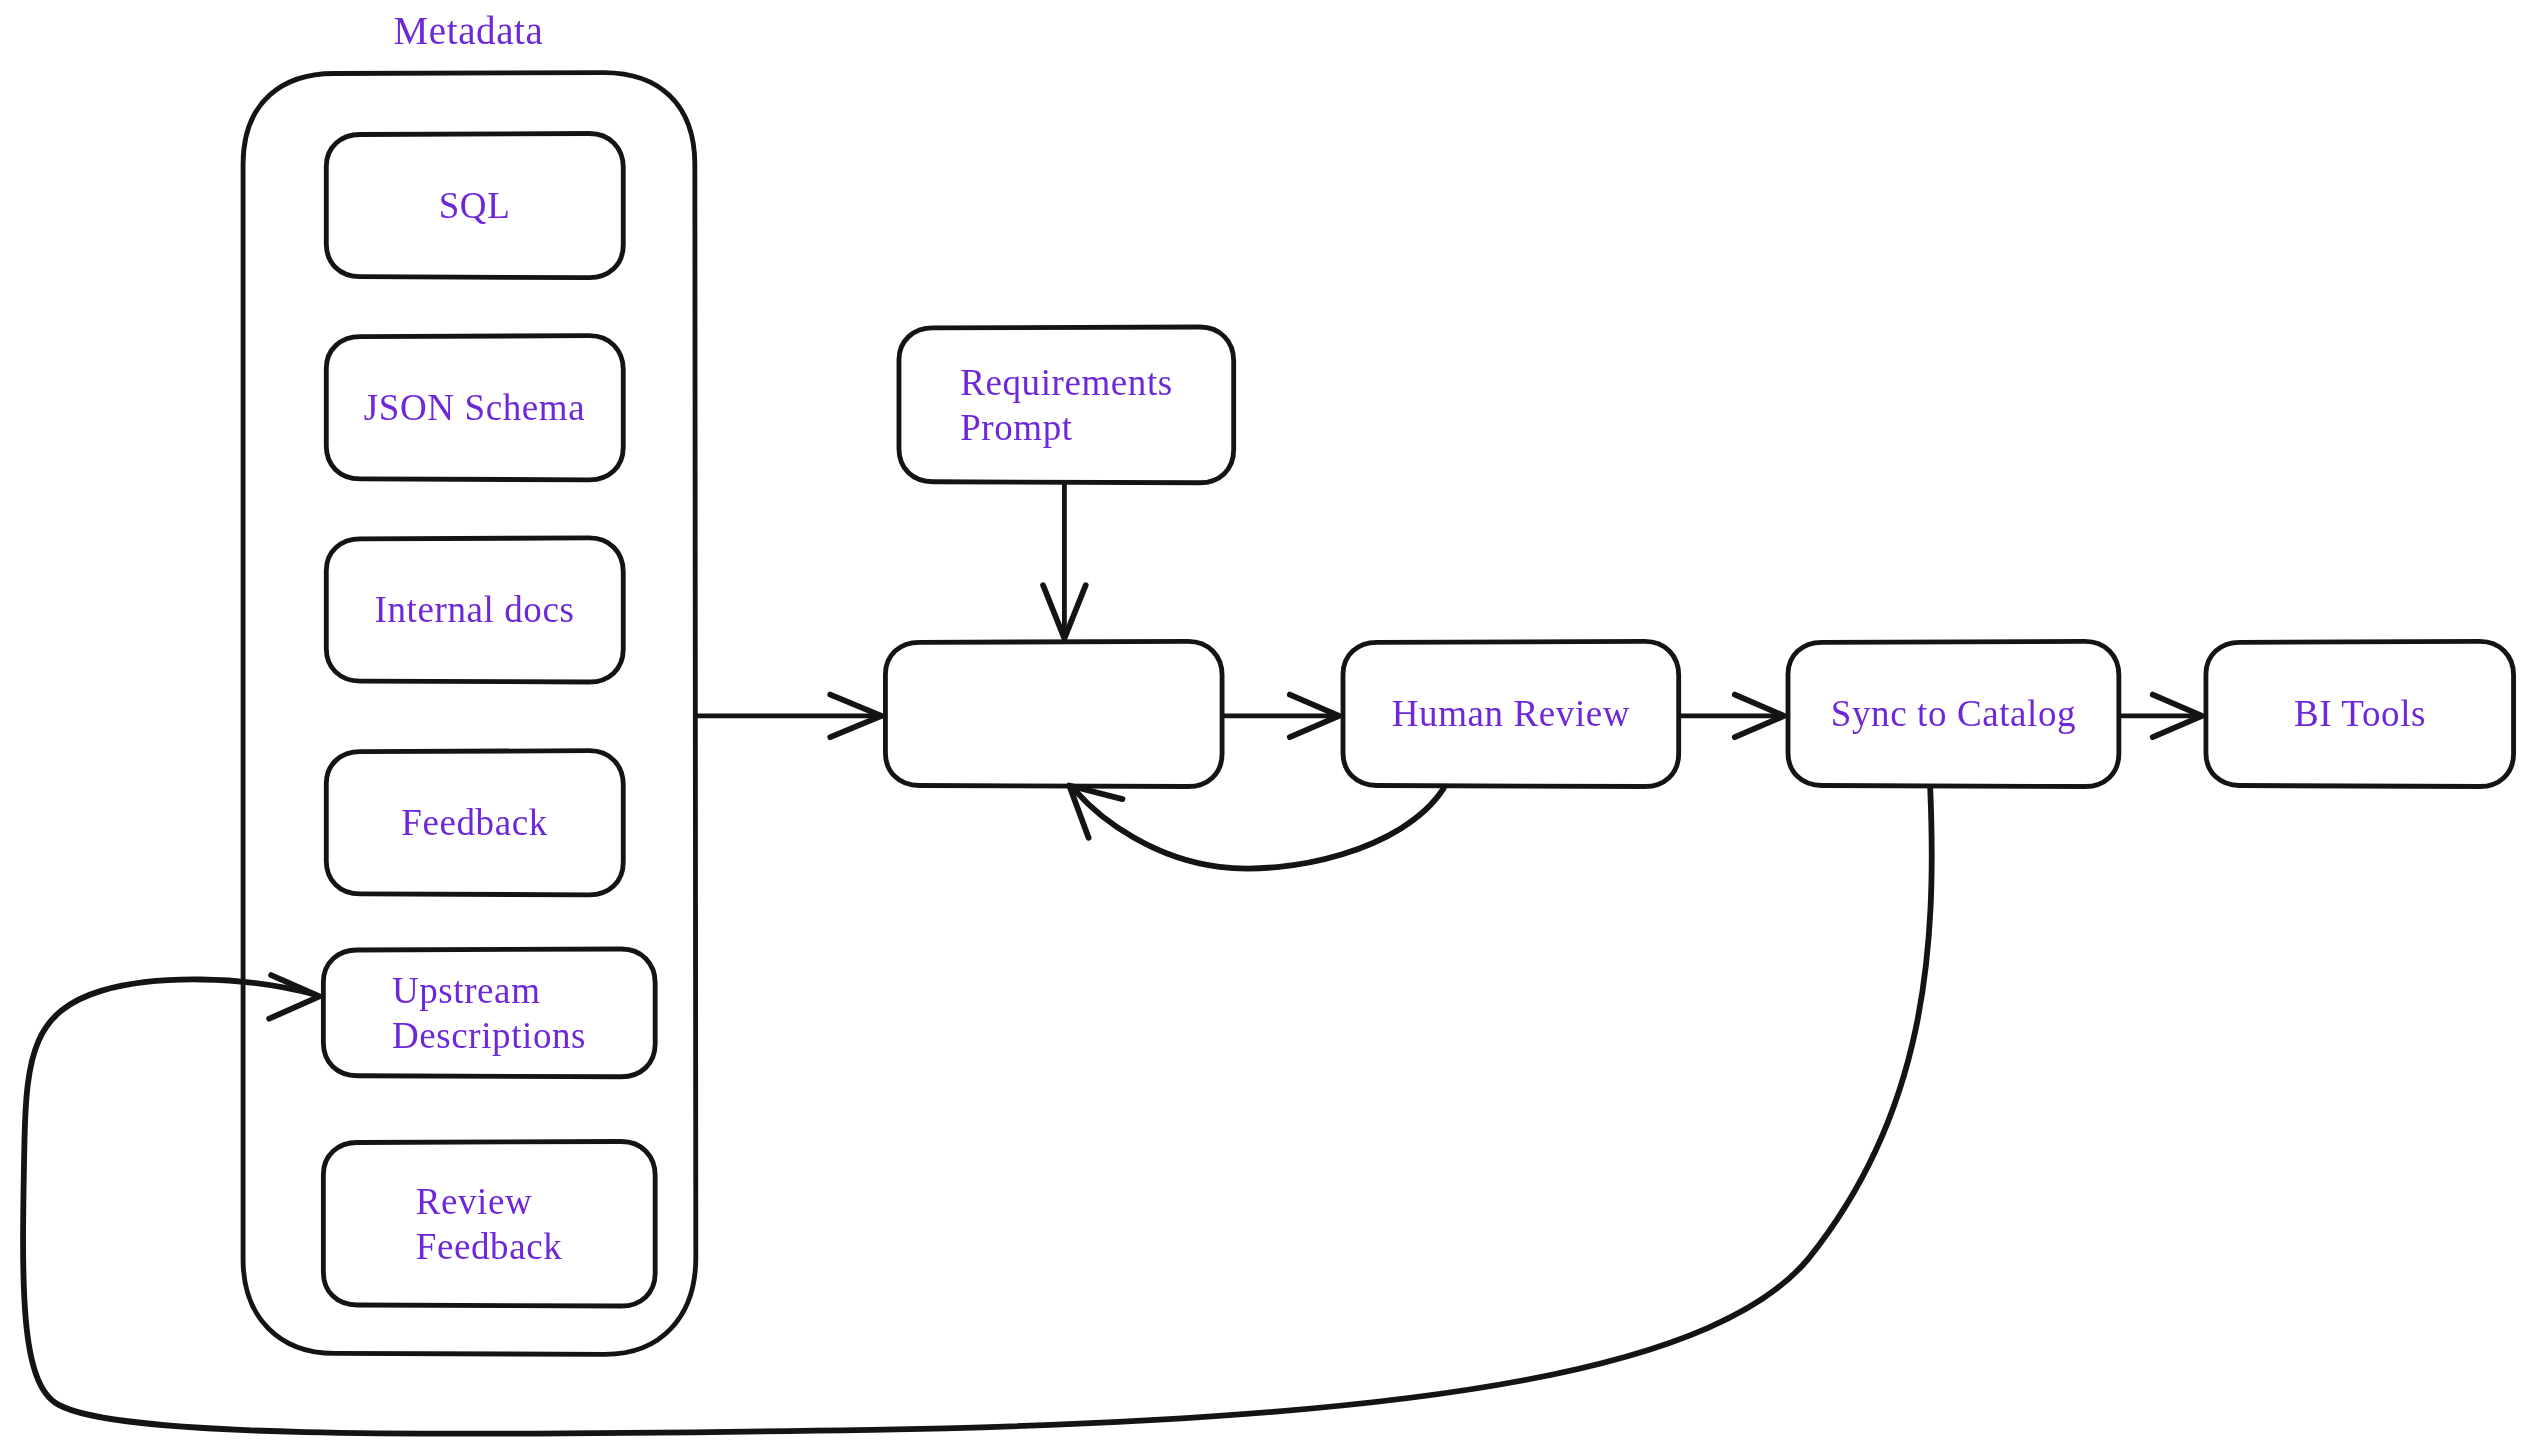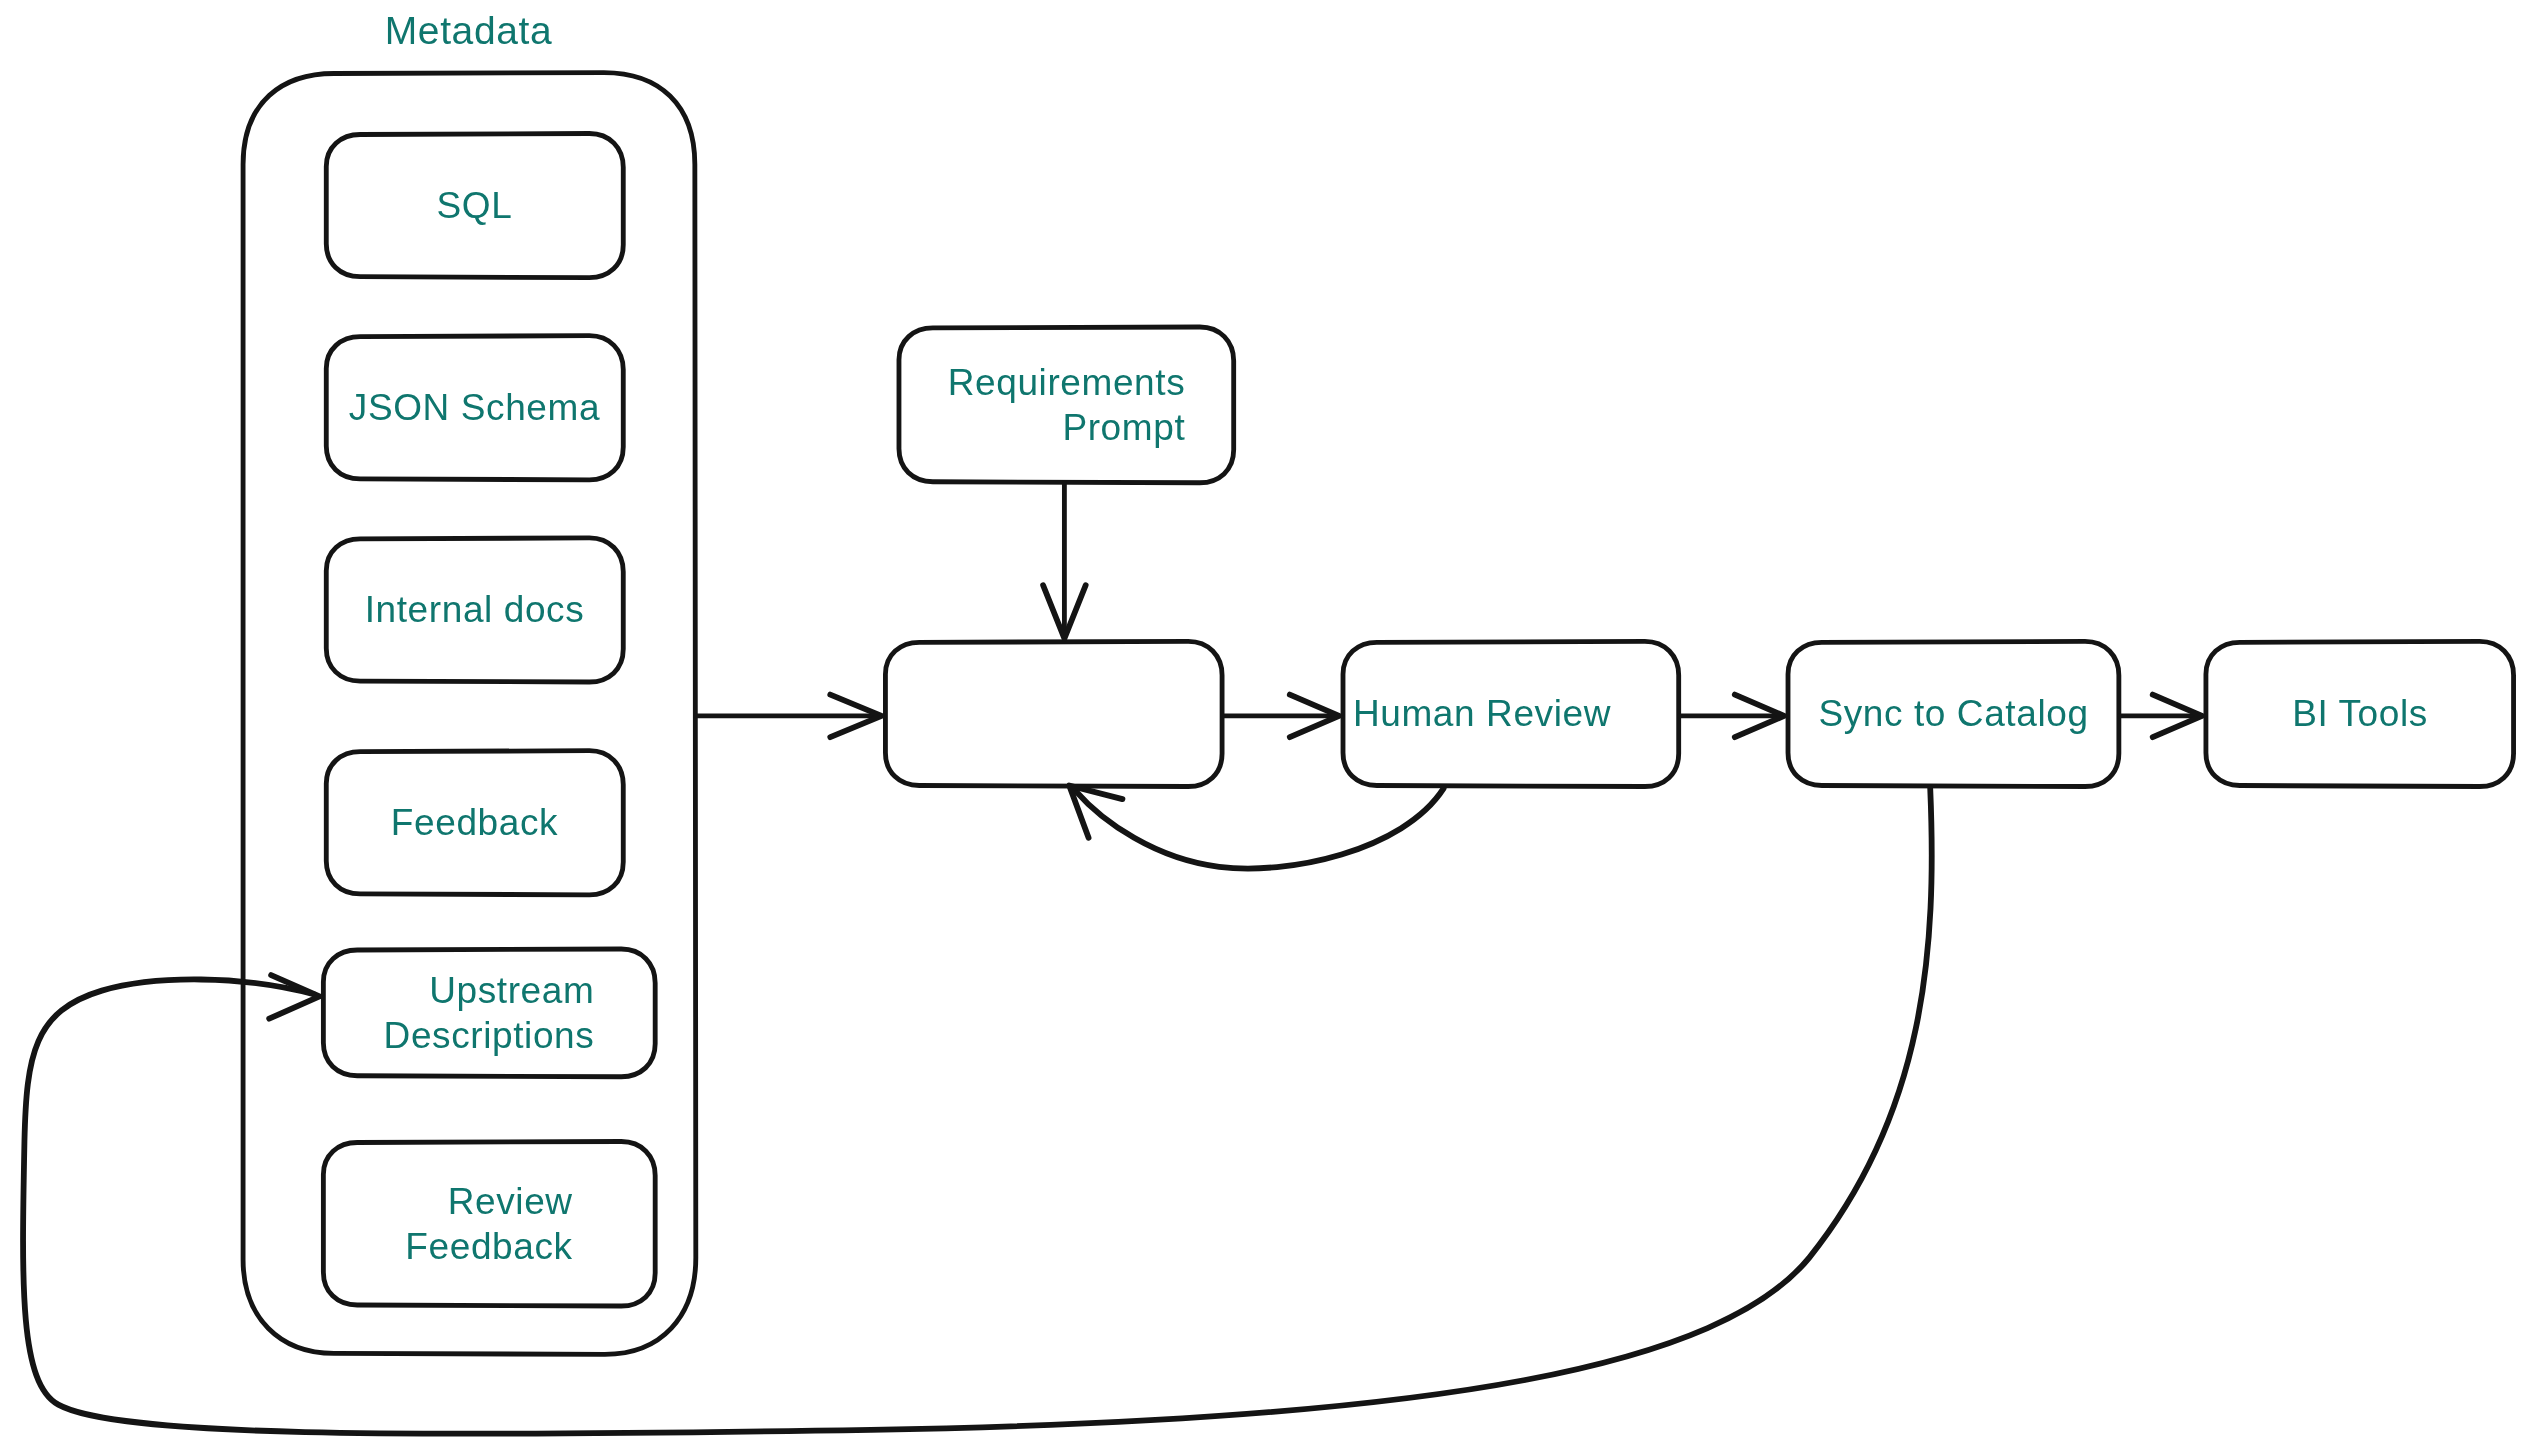--- a/index.html
+++ b/index.html
@@ -29,23 +29,23 @@
     width: 2538px;
     height: 1454px;
     overflow: visible;
   }
   .node-label,
   .group-title {
     position: absolute;
     display: flex;
     align-items: center;
     justify-content: center;
-    text-align: right;
-    color: #0f766e;
-    font-family: Liberation Sans, sans-serif;
+    text-align: left;
+    color: #6d28d9;
+    font-family: Liberation Serif, serif;
     font-size: 37px;
     line-height: 1.22;
     letter-spacing: 0.6px;
     white-space: pre-line;
     pointer-events: none;
     user-select: none;
   }
   .group-title {
     font-size: 39px;
   }
@@ -263,21 +263,21 @@
   <div class="node-label" style="left:323px; top:949px; width:332px; height:128px;">Upstream
 Descriptions</div>
 
   <div class="node-label" style="left:323px; top:1142px; width:332px; height:164px;">Review
 Feedback</div>
 
   <div class="node-label" style="left:899px; top:327px; width:335px; height:156px;">Requirements
 Prompt</div>
 
 
-  <div class="node-label" style="left:1314px; top:641px; width:336px; height:145px;">Human Review</div>
+  <div class="node-label" style="left:1343px; top:641px; width:336px; height:145px;">Human Review</div>
 
   <div class="node-label" style="left:1788px; top:641px; width:331px; height:145px;">Sync to Catalog</div>
 
   <div class="node-label" style="left:2206px; top:641px; width:308px; height:145px;">BI Tools</div>
 
   <div class="hit" style="left:326px; top:134px; width:297px; height:144px;"></div>
   <div class="hit" style="left:326px; top:336px; width:297px; height:144px;"></div>
   <div class="hit" style="left:326px; top:538px; width:297px; height:144px;"></div>
   <div class="hit" style="left:326px; top:751px; width:297px; height:144px;"></div>
   <div class="hit" style="left:323px; top:949px; width:332px; height:128px;"></div>

